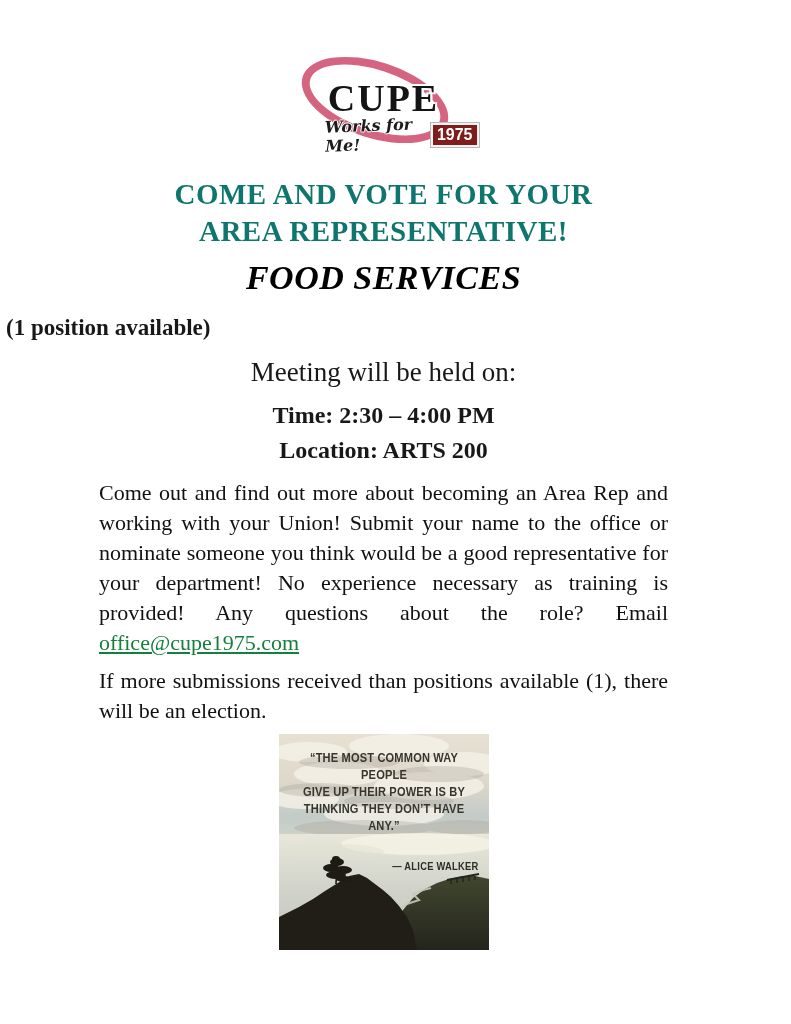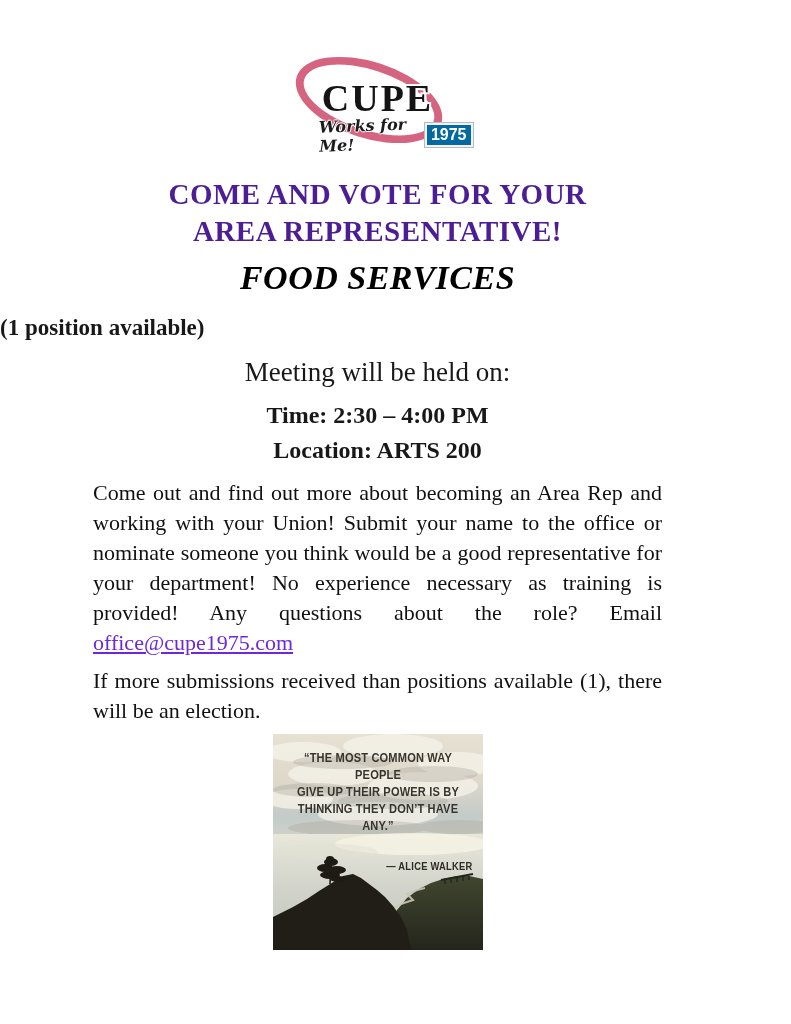--- a/index.html
+++ b/index.html
@@ -1,49 +1,49 @@
 <!DOCTYPE html>
 <html><head>
 <meta charset="utf-8">
 <style>
   * { box-sizing: border-box; margin: 0; padding: 0; }
   html, body { background: #ffffff; }
   body { width: 791px; height: 1024px; margin: 0 auto; font-family: "Liberation Serif", serif; color: #181818; }
-  .page { position: relative; width: 755px; height: 1024px; background: #ffffff; overflow: hidden; }
+  .page { position: relative; width: 755px; height: 1024px; background: #ffffff; overflow: hidden; margin-left: 6px; }
 
   
   .logo { position: relative; width: 190px; height: 112px; margin: 52px auto 0; }
   .swoosh { position: absolute; left: 10px; top: 10px; width: 152px; height: 76px;
             border: 8px solid #d4647f; border-radius: 50%; transform: rotate(18deg); }
   .logo-word { position: absolute; left: 0; right: 0; top: 24px; text-align: center;
                font-size: 38px; font-weight: bold; letter-spacing: 2px; color: #141414;
                text-shadow: 2px 0 0 #fff, -2px 0 0 #fff, 0 2px 0 #fff, 0 -2px 0 #fff,
                             2px 2px 0 #fff, -2px -2px 0 #fff, 2px -2px 0 #fff, -2px 2px 0 #fff; }
   .logo-row { position: absolute; left: 36px; top: 64px; display: flex; align-items: center; gap: 8px; }
   .tagline { font-style: italic; font-weight: bold; font-size: 16px; color: #1c1c1c;
              font-family: "DejaVu Serif", cursive; transform: rotate(-2deg);
              text-shadow: 1px 0 0 #fff, -1px 0 0 #fff, 0 1px 0 #fff, 0 -1px 0 #fff; }
   .year-badge { font-family: "Liberation Sans", sans-serif; font-weight: bold; font-size: 16px;
-                color: #ffffff; background: #0369a1; padding: 1px 4px; border: 2px solid #f3f3f3;
+                color: #ffffff; background: #7f1d1d; padding: 1px 4px; border: 2px solid #f3f3f3;
                 box-shadow: 0 0 0 1px #b9b9b9; }
 
   
-  .headline { margin-top: 12px; text-align: center; color: #4c1d95; font-weight: bold;
+  .headline { margin-top: 12px; text-align: center; color: #0f766e; font-weight: bold;
               font-size: 29px; line-height: 37px; letter-spacing: 0.5px; }
   .headline span { display: block; }
   .dept { margin-top: 8px; text-align: center; font-size: 34px; line-height: 40px;
           font-weight: bold; letter-spacing: 0.5px; color: #000000; font-style: italic; }
   .positions { margin-top: 16px; text-align: left; font-size: 23px; line-height: 28px; font-weight: bold; }
   .meeting-intro { margin-top: 14px; text-align: center; font-size: 27px; line-height: 32px; }
   .details { margin-top: 10px; text-align: center; font-size: 24px; line-height: 35px; font-weight: bold; }
 
   
   .para { margin: 10px 93px 0; font-size: 22px; line-height: 30px; text-align: justify; color: #111; }
   .para.second { margin-top: 8px; }
-  .email-link { color: #6d28d9; text-decoration: underline; cursor: pointer; }
+  .email-link { color: #15803d; text-decoration: underline; cursor: pointer; }
 
   
   .photo { position: relative; width: 210px; height: 216px; margin: 8px auto 0; overflow: hidden; }
   .photo svg { position: absolute; inset: 0; width: 100%; height: 100%; display: block; }
   .quote-text { position: absolute; top: 15px; left: 0; right: 0; text-align: center;
                 font-family: "Liberation Sans", sans-serif; font-weight: bold; color: #37352e;
                 font-size: 13.5px; line-height: 17px; letter-spacing: 0.2px;
                 transform: scaleX(0.82); transform-origin: 50% 0; }
   .quote-attr { position: absolute; top: 126px; right: 10px;
                 font-family: "Liberation Sans", sans-serif; font-weight: bold; color: #2e2c26;

